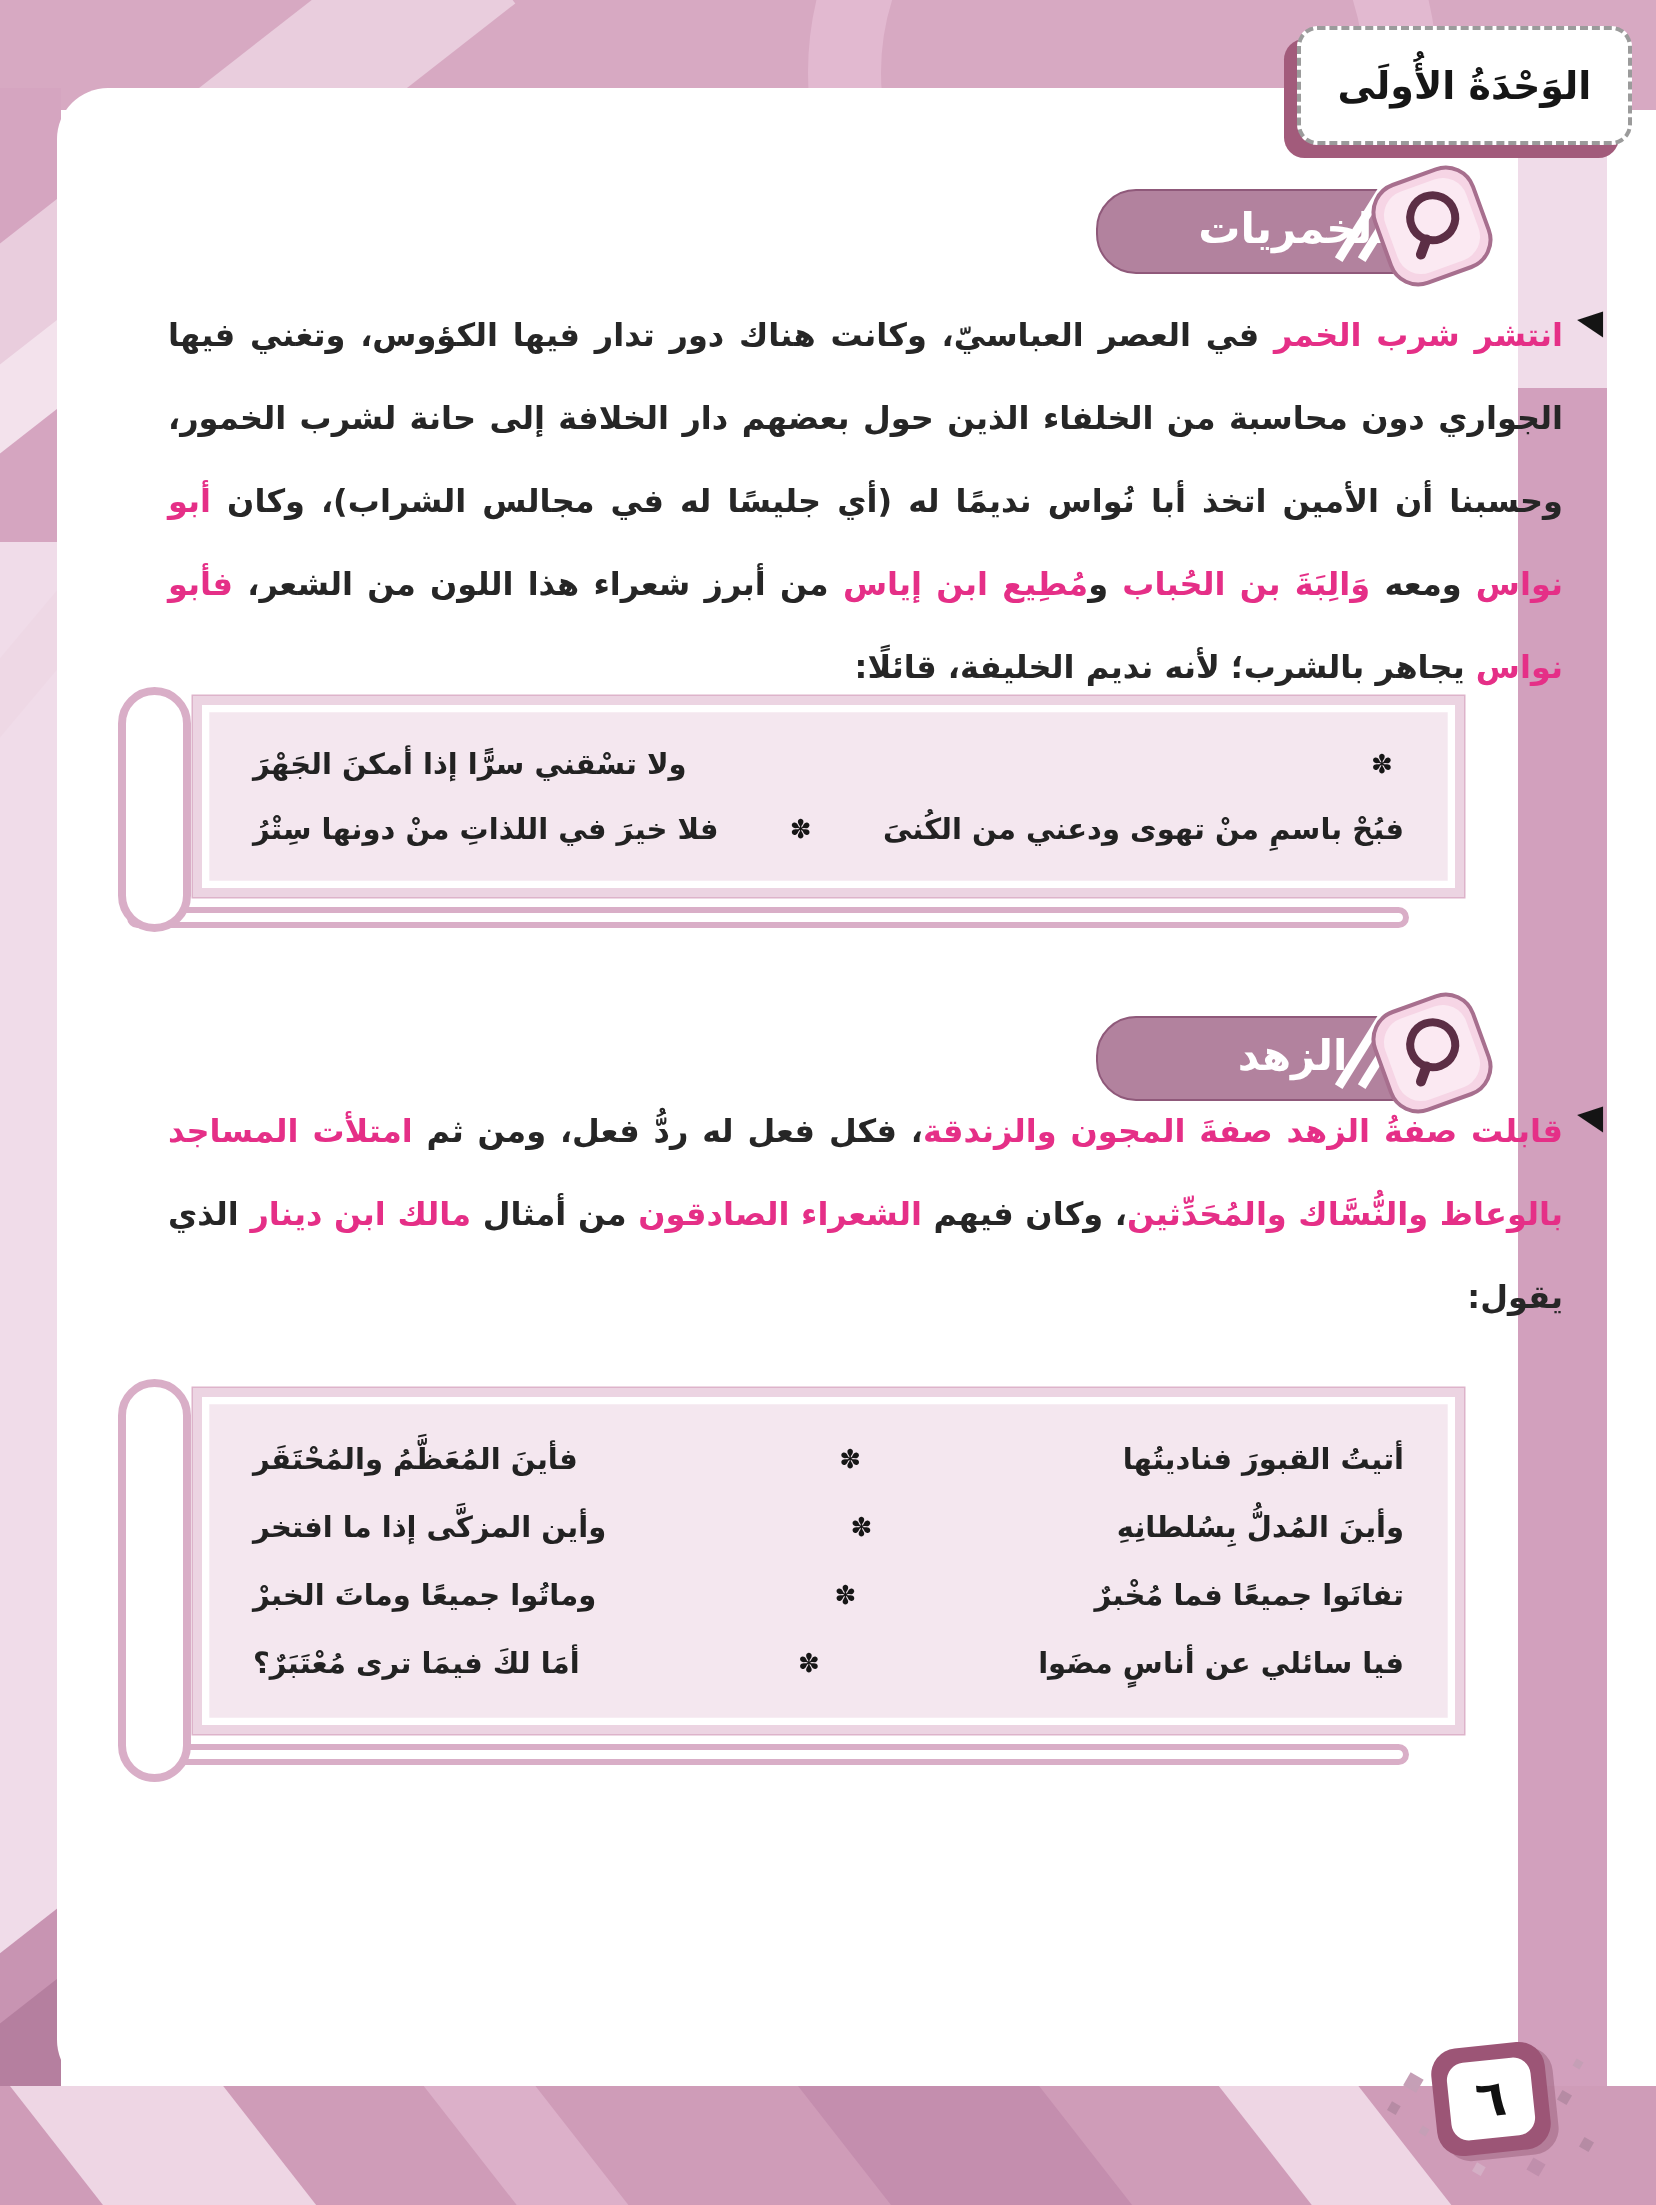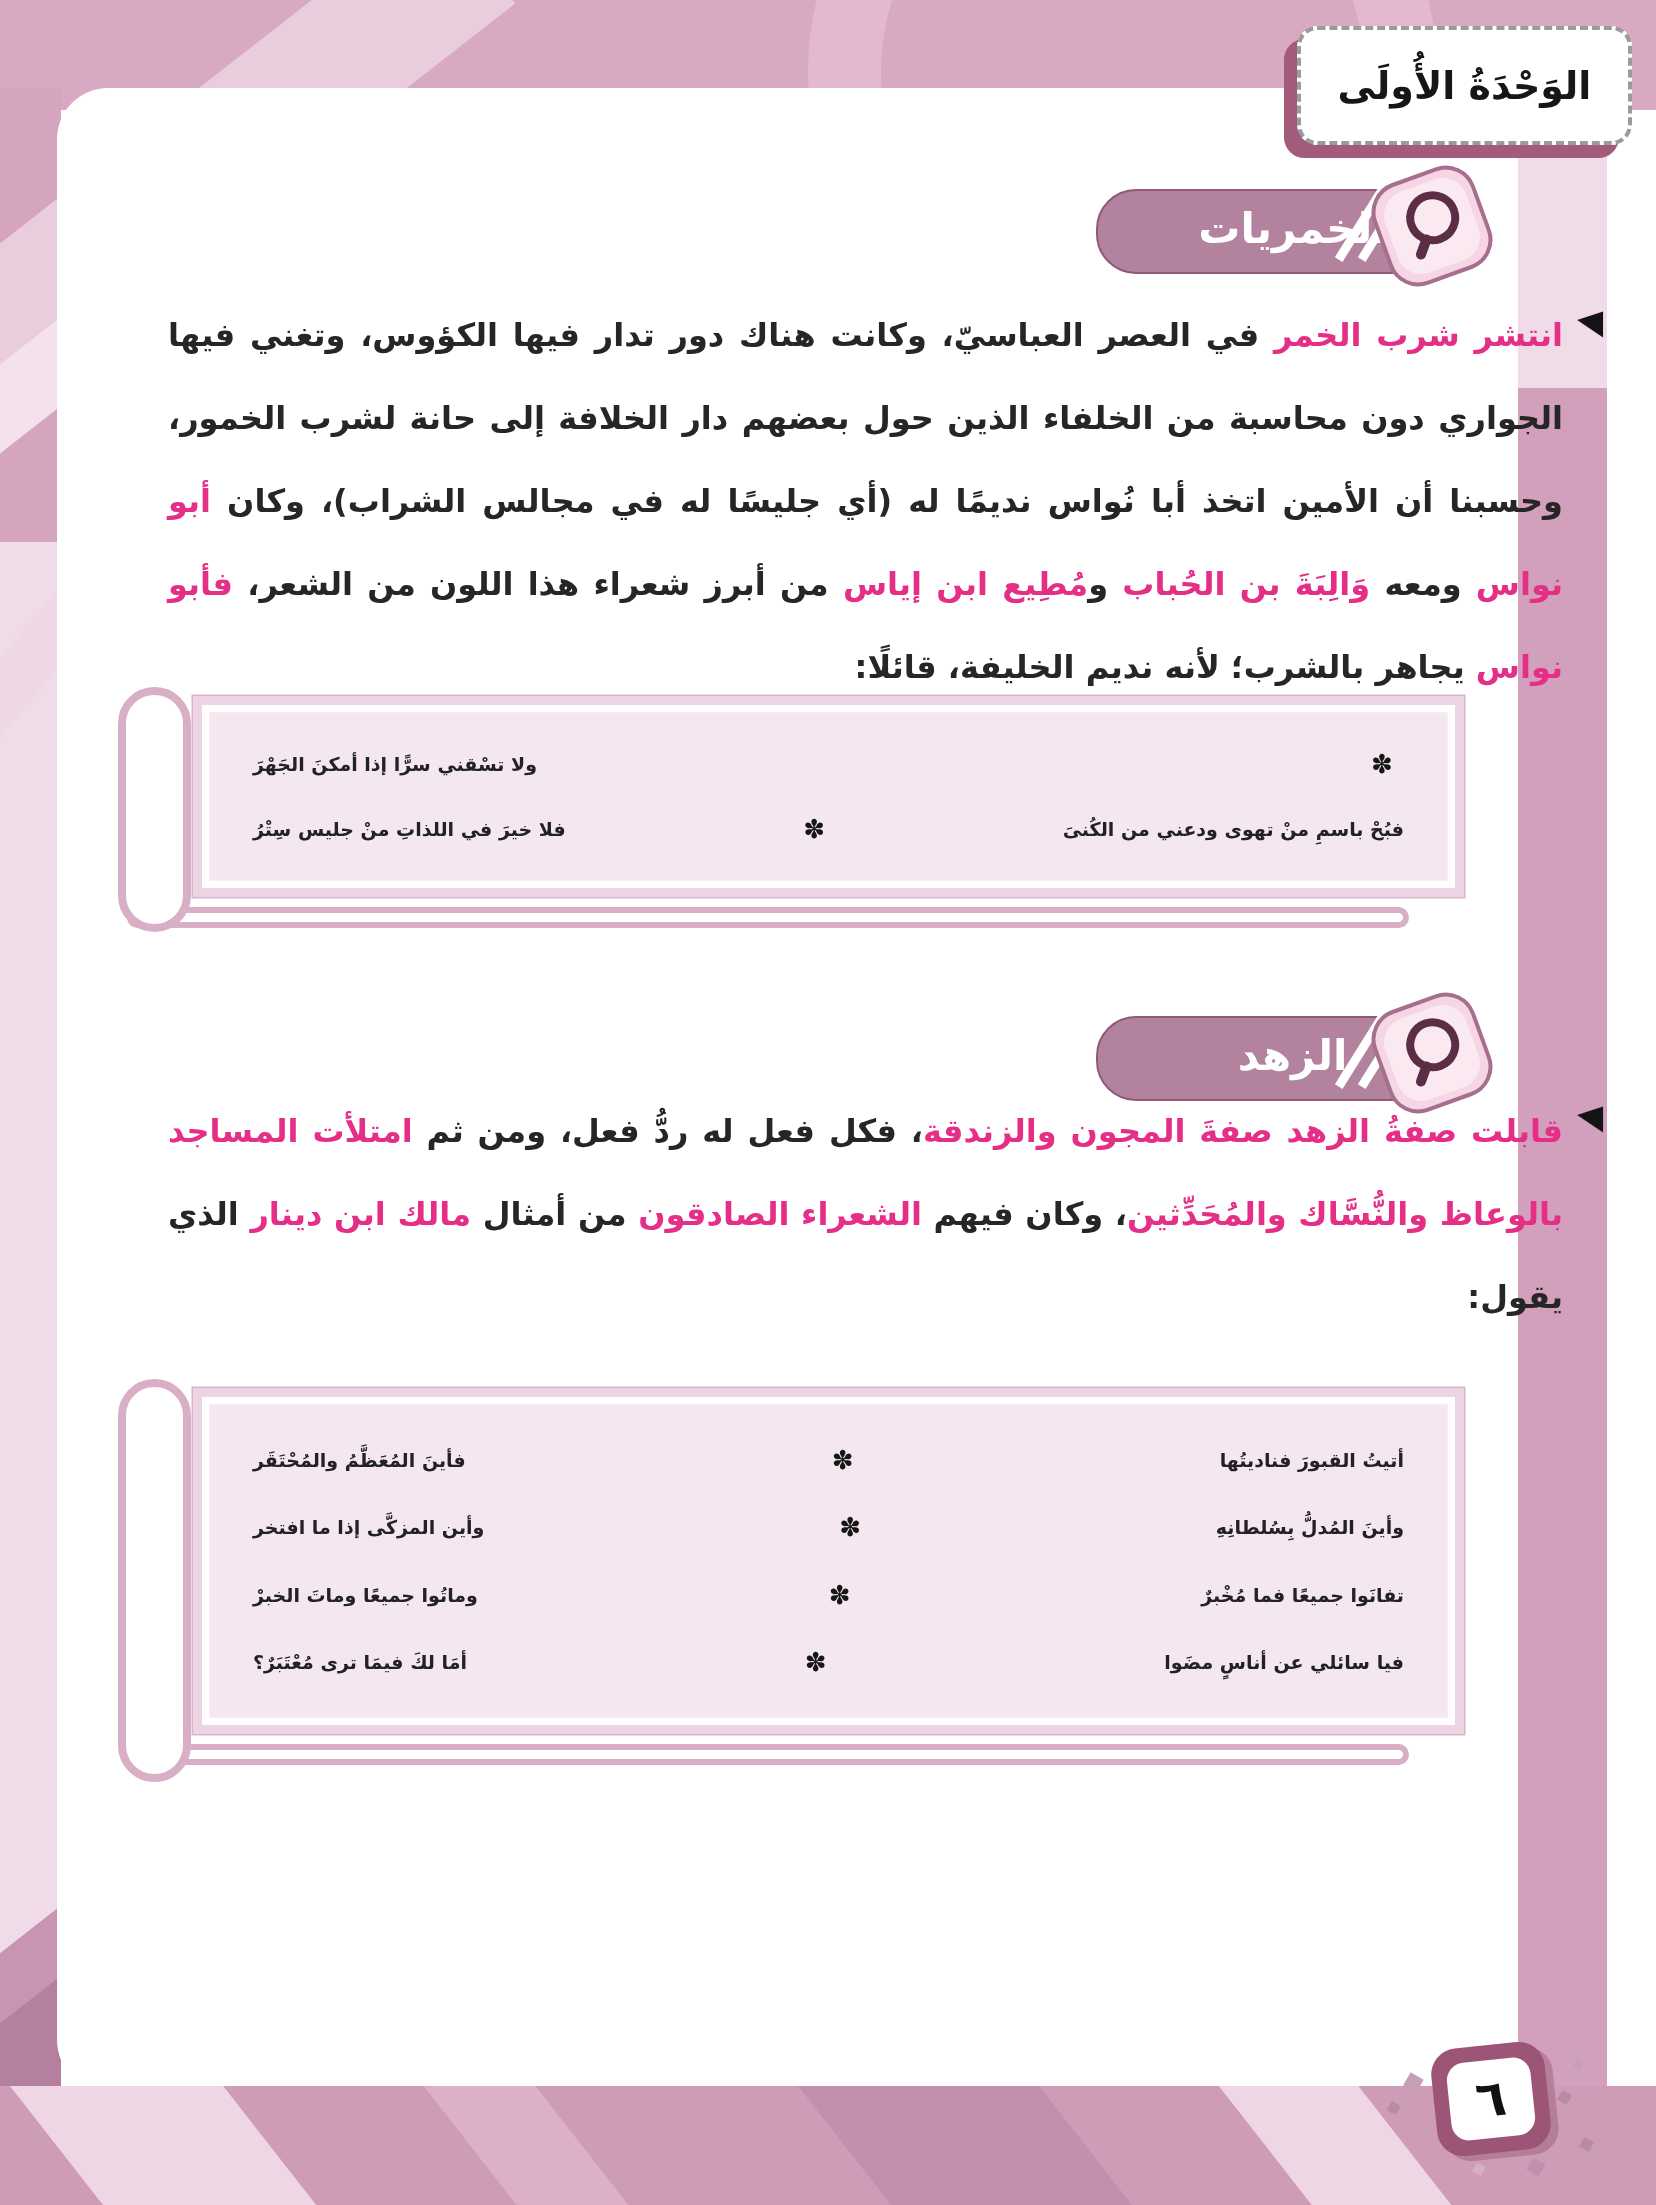--- a/index.html
+++ b/index.html
@@ -88,21 +88,21 @@
     display:flex; flex-direction:column; justify-content:space-evenly;
     padding:10.3px 51px;
   }
   .tube{
     background:#ffffff; border:8px solid #d9aec7; border-radius:41px; width:57px;
   }
   .lip{
     background:#ffffff; border:6.6px solid #d9aec7; border-radius:19px; height:20.5px;
   }
   .verse{display:flex; align-items:center; justify-content:space-between; gap:17.6px;}
-  .hemi{font-size:19px; font-weight:bold; color:#222222; white-space:nowrap;}
+  .hemi{font-size:29px; font-weight:bold; color:#222222; white-space:nowrap;}
   .hemi-left{text-align:left;}
   .orn{font-size:26px; color:#161616; text-align:center; flex:0 0 44px;}
   
   .page-badge{
     left:1483px; top:2045px; width:114px; height:108px;
     background:#9c5576; border-radius:26px; transform:rotate(-6deg);
     box-shadow:7.3px 5.9px 0 rgba(146,88,116,.45);
   }
   .page-badge-inner{
     position:absolute; inset:14.6px; background:#ffffff; border-radius:17.6px;
@@ -160,21 +160,21 @@
   <div class="content para" style="position:absolute;top:294px;"><span class="seg pink">انتشر شرب الخمر </span><span class="seg ink">في العصر العباسيّ، وكانت هناك دور تدار فيها الكؤوس، وتغني فيها الجواري دون محاسبة من الخلفاء الذين حول بعضهم دار الخلافة إلى حانة لشرب الخمور، وحسبنا أن الأمين اتخذ أبا نُواس نديمًا له (أي جليسًا له في مجالس الشراب)، وكان </span><span class="seg pink">أبو نواس </span><span class="seg ink">ومعه </span><span class="seg pink">وَالِبَةَ بن الحُباب </span><span class="seg ink">و</span><span class="seg pink">مُطِيع ابن إياس </span><span class="seg ink">من أبرز شعراء هذا اللون من الشعر، </span><span class="seg pink">فأبو نواس </span><span class="seg ink">يجاهر بالشرب؛ لأنه نديم الخليفة، قائلًا:</span></div>
 
   <div class="content poem-body" style="position:absolute;left:242px;top:696px;width:1271px;height:201px;box-sizing:border-box;">
       <div class="verse">
         <span class="orn">✽</span>
         <span class="hemi hemi-left">ولا تسْقني سرًّا إذا أمكنَ الجَهْرَ</span>
       </div>
       <div class="verse">
         <span class="hemi hemi-right">فبُحْ باسمِ منْ تهوى ودعني من الكُنىَ</span>
         <span class="orn">✽</span>
-        <span class="hemi hemi-left">فلا خيرَ في اللذاتِ منْ جليس سِتْرُ</span>
+        <span class="hemi hemi-left">فلا خيرَ في اللذاتِ منْ دونها سِتْرُ</span>
       </div>
     </div>
   <div class="content lip" style="position:absolute;left:176px;top:907px;width:1282px;box-sizing:border-box;"></div>
   <div class="content tube" style="position:absolute;left:167px;top:687px;height:229px;box-sizing:content-box;"></div>
 
   <div class="content sec-header" style="left:1145px;top:1000px;">
     <div class="sec-pill">
       <span>الزهد</span>
     </div>
     <div class="slash s1"></div>

